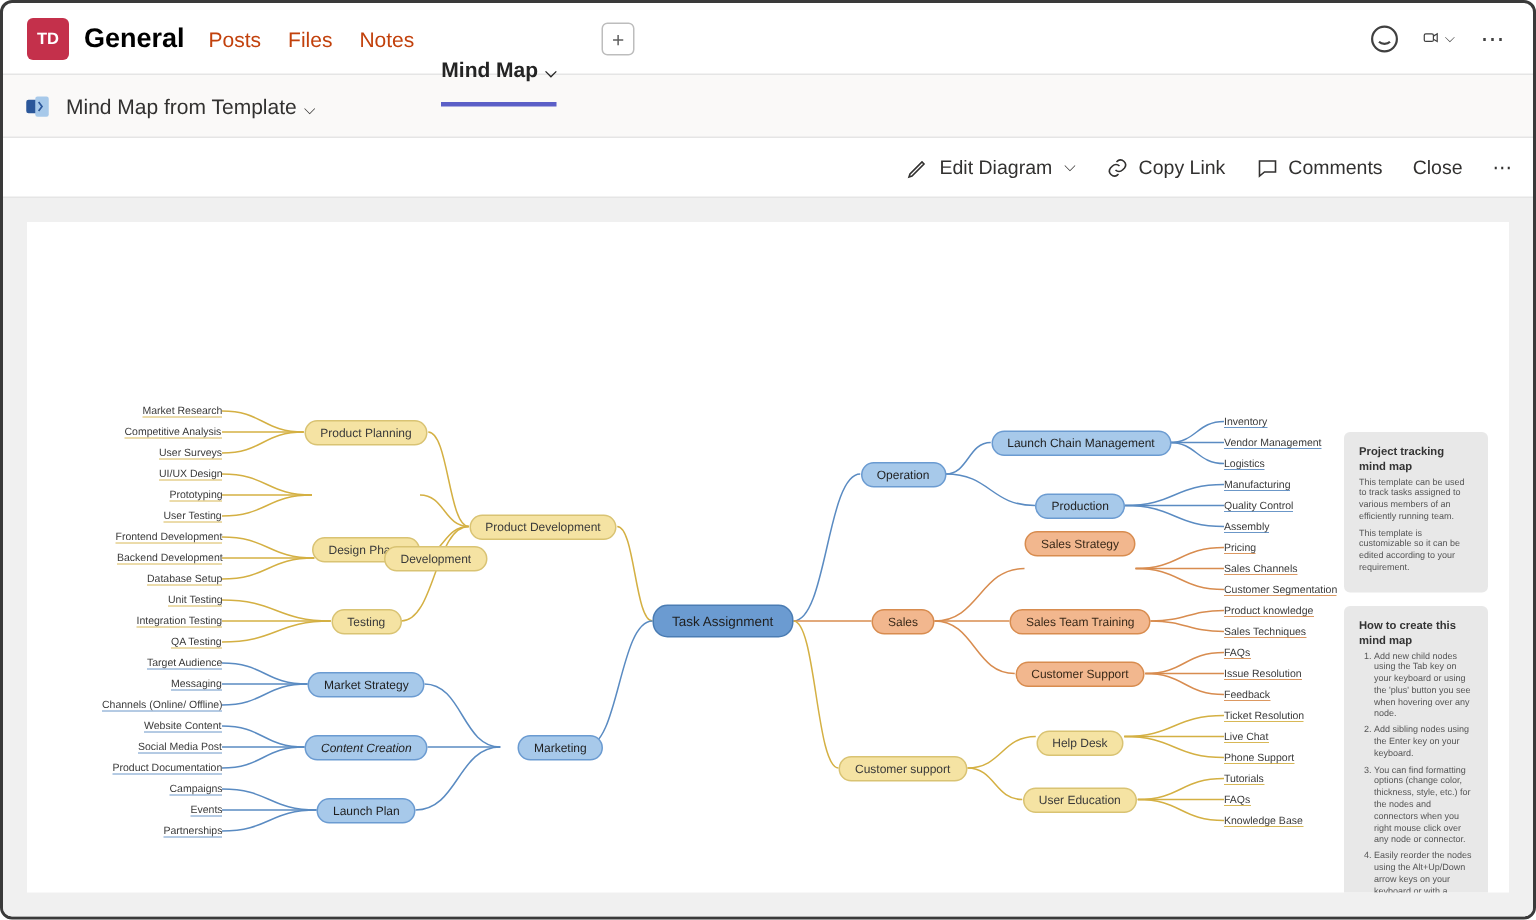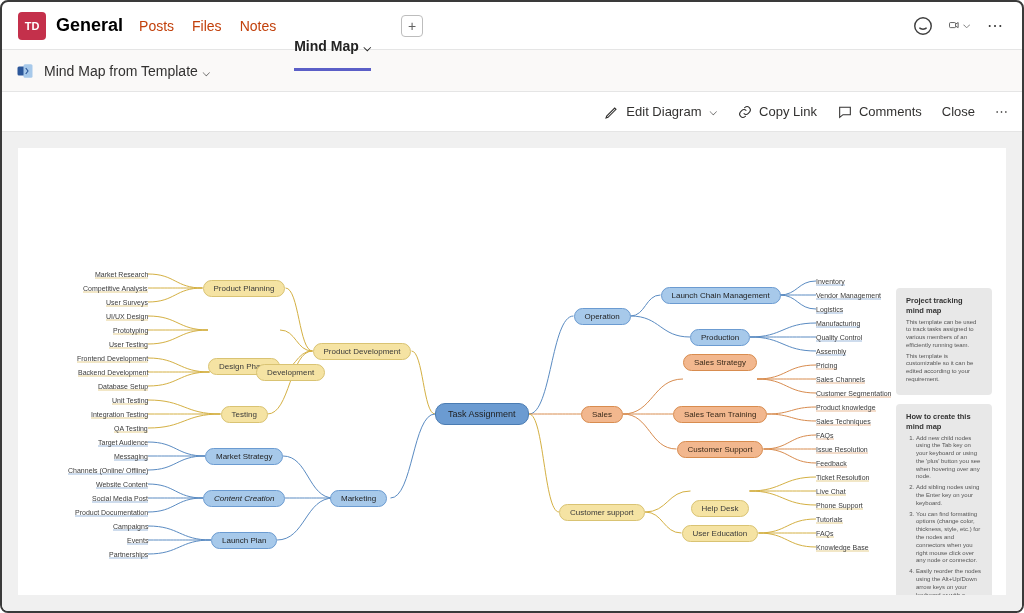--- a/index.html
+++ b/index.html
@@ -236,21 +236,21 @@
       <div class="leaf left" style="left: 95px; top: 178.5px;">Prototyping</div>
       <div class="leaf left" style="left: 91px; top: 192.5px;">User Testing</div>
       <div class="node yellow" style="left: 198px; top: 215.5px; margin-left: 40px;">Development</div>
       <div class="leaf left" style="left: 59px; top: 206.5px;">Frontend Development</div>
       <div class="leaf left" style="left: 60px; top: 220.5px;">Backend Development</div>
       <div class="leaf left" style="left: 80px; top: 234.5px;">Database Setup</div>
       <div class="node yellow" style="left: 202.5px; top: 257.5px;">Testing</div>
       <div class="leaf left" style="left: 94px; top: 248.5px;">Unit Testing</div>
       <div class="leaf left" style="left: 73px; top: 262.5px;">Integration Testing</div>
       <div class="leaf left" style="left: 96px; top: 276.5px;">QA Testing</div>
-      <div class="node blue" style="left: 312px; top: 341.5px;">Marketing</div>
+      <div class="node blue" style="left: 327px; top: 341.5px;">Marketing</div>
       <div class="node blue" style="left: 187px; top: 299.5px;">Market Strategy</div>
       <div class="leaf left" style="left: 80px; top: 290.5px;">Target Audience</div>
       <div class="leaf left" style="left: 96px; top: 304.5px;">Messaging</div>
       <div class="leaf left" style="left: 50px; top: 318.5px;">Channels (Online/ Offline)</div>
       <div class="node blue" style="left: 185px; top: 341.5px; font-style: italic;">Content Creation</div>
       <div class="leaf left" style="left: 78px; top: 332.5px;">Website Content</div>
       <div class="leaf left" style="left: 74px; top: 346.5px;">Social Media Post</div>
       <div class="leaf left" style="left: 57px; top: 360.5px;">Product Documentation</div>
       <div class="node blue" style="left: 193px; top: 383.5px;">Launch Plan</div>
       <div class="leaf left" style="left: 95px; top: 374.5px;">Campaigns</div>
@@ -271,21 +271,21 @@
       <div class="leaf right" style="left: 798px; top: 227.5px;">Sales Channels</div>
       <div class="leaf right" style="left: 798px; top: 241.5px;">Customer Segmentation</div>
       <div class="node orange" style="left: 655px; top: 257.5px;">Sales Team Training</div>
       <div class="leaf right" style="left: 798px; top: 255.5px;">Product knowledge</div>
       <div class="leaf right" style="left: 798px; top: 269.5px;">Sales Techniques</div>
       <div class="node orange" style="left: 658.5px; top: 292.5px;">Customer Support</div>
       <div class="leaf right" style="left: 798px; top: 283.5px;">FAQs</div>
       <div class="leaf right" style="left: 798px; top: 297.5px;">Issue Resolution</div>
       <div class="leaf right" style="left: 798px; top: 311.5px;">Feedback</div>
       <div class="node yellow" style="left: 541px; top: 355.5px;">Customer support</div>
-      <div class="node yellow" style="left: 672.5px; top: 352px;">Help Desk</div>
+      <div class="node yellow" style="left: 672.5px; top: 339px;">Help Desk</div>
       <div class="leaf right" style="left: 798px; top: 325.5px;">Ticket Resolution</div>
       <div class="leaf right" style="left: 798px; top: 339.5px;">Live Chat</div>
       <div class="leaf right" style="left: 798px; top: 353.5px;">Phone Support</div>
       <div class="node yellow" style="left: 663.5px; top: 376.5px;">User Education</div>
       <div class="leaf right" style="left: 798px; top: 367.5px;">Tutorials</div>
       <div class="leaf right" style="left: 798px; top: 381.5px;">FAQs</div>
       <div class="leaf right" style="left: 798px; top: 395.5px;">Knowledge Base</div>
       <div class="infobox" style="right: 14px; top: 140px;">
         <div class="title">Project tracking mind map</div>
         <div style="margin-bottom: 3px;">This template can be used to track tasks assigned to various members of an efficiently running team.</div>

